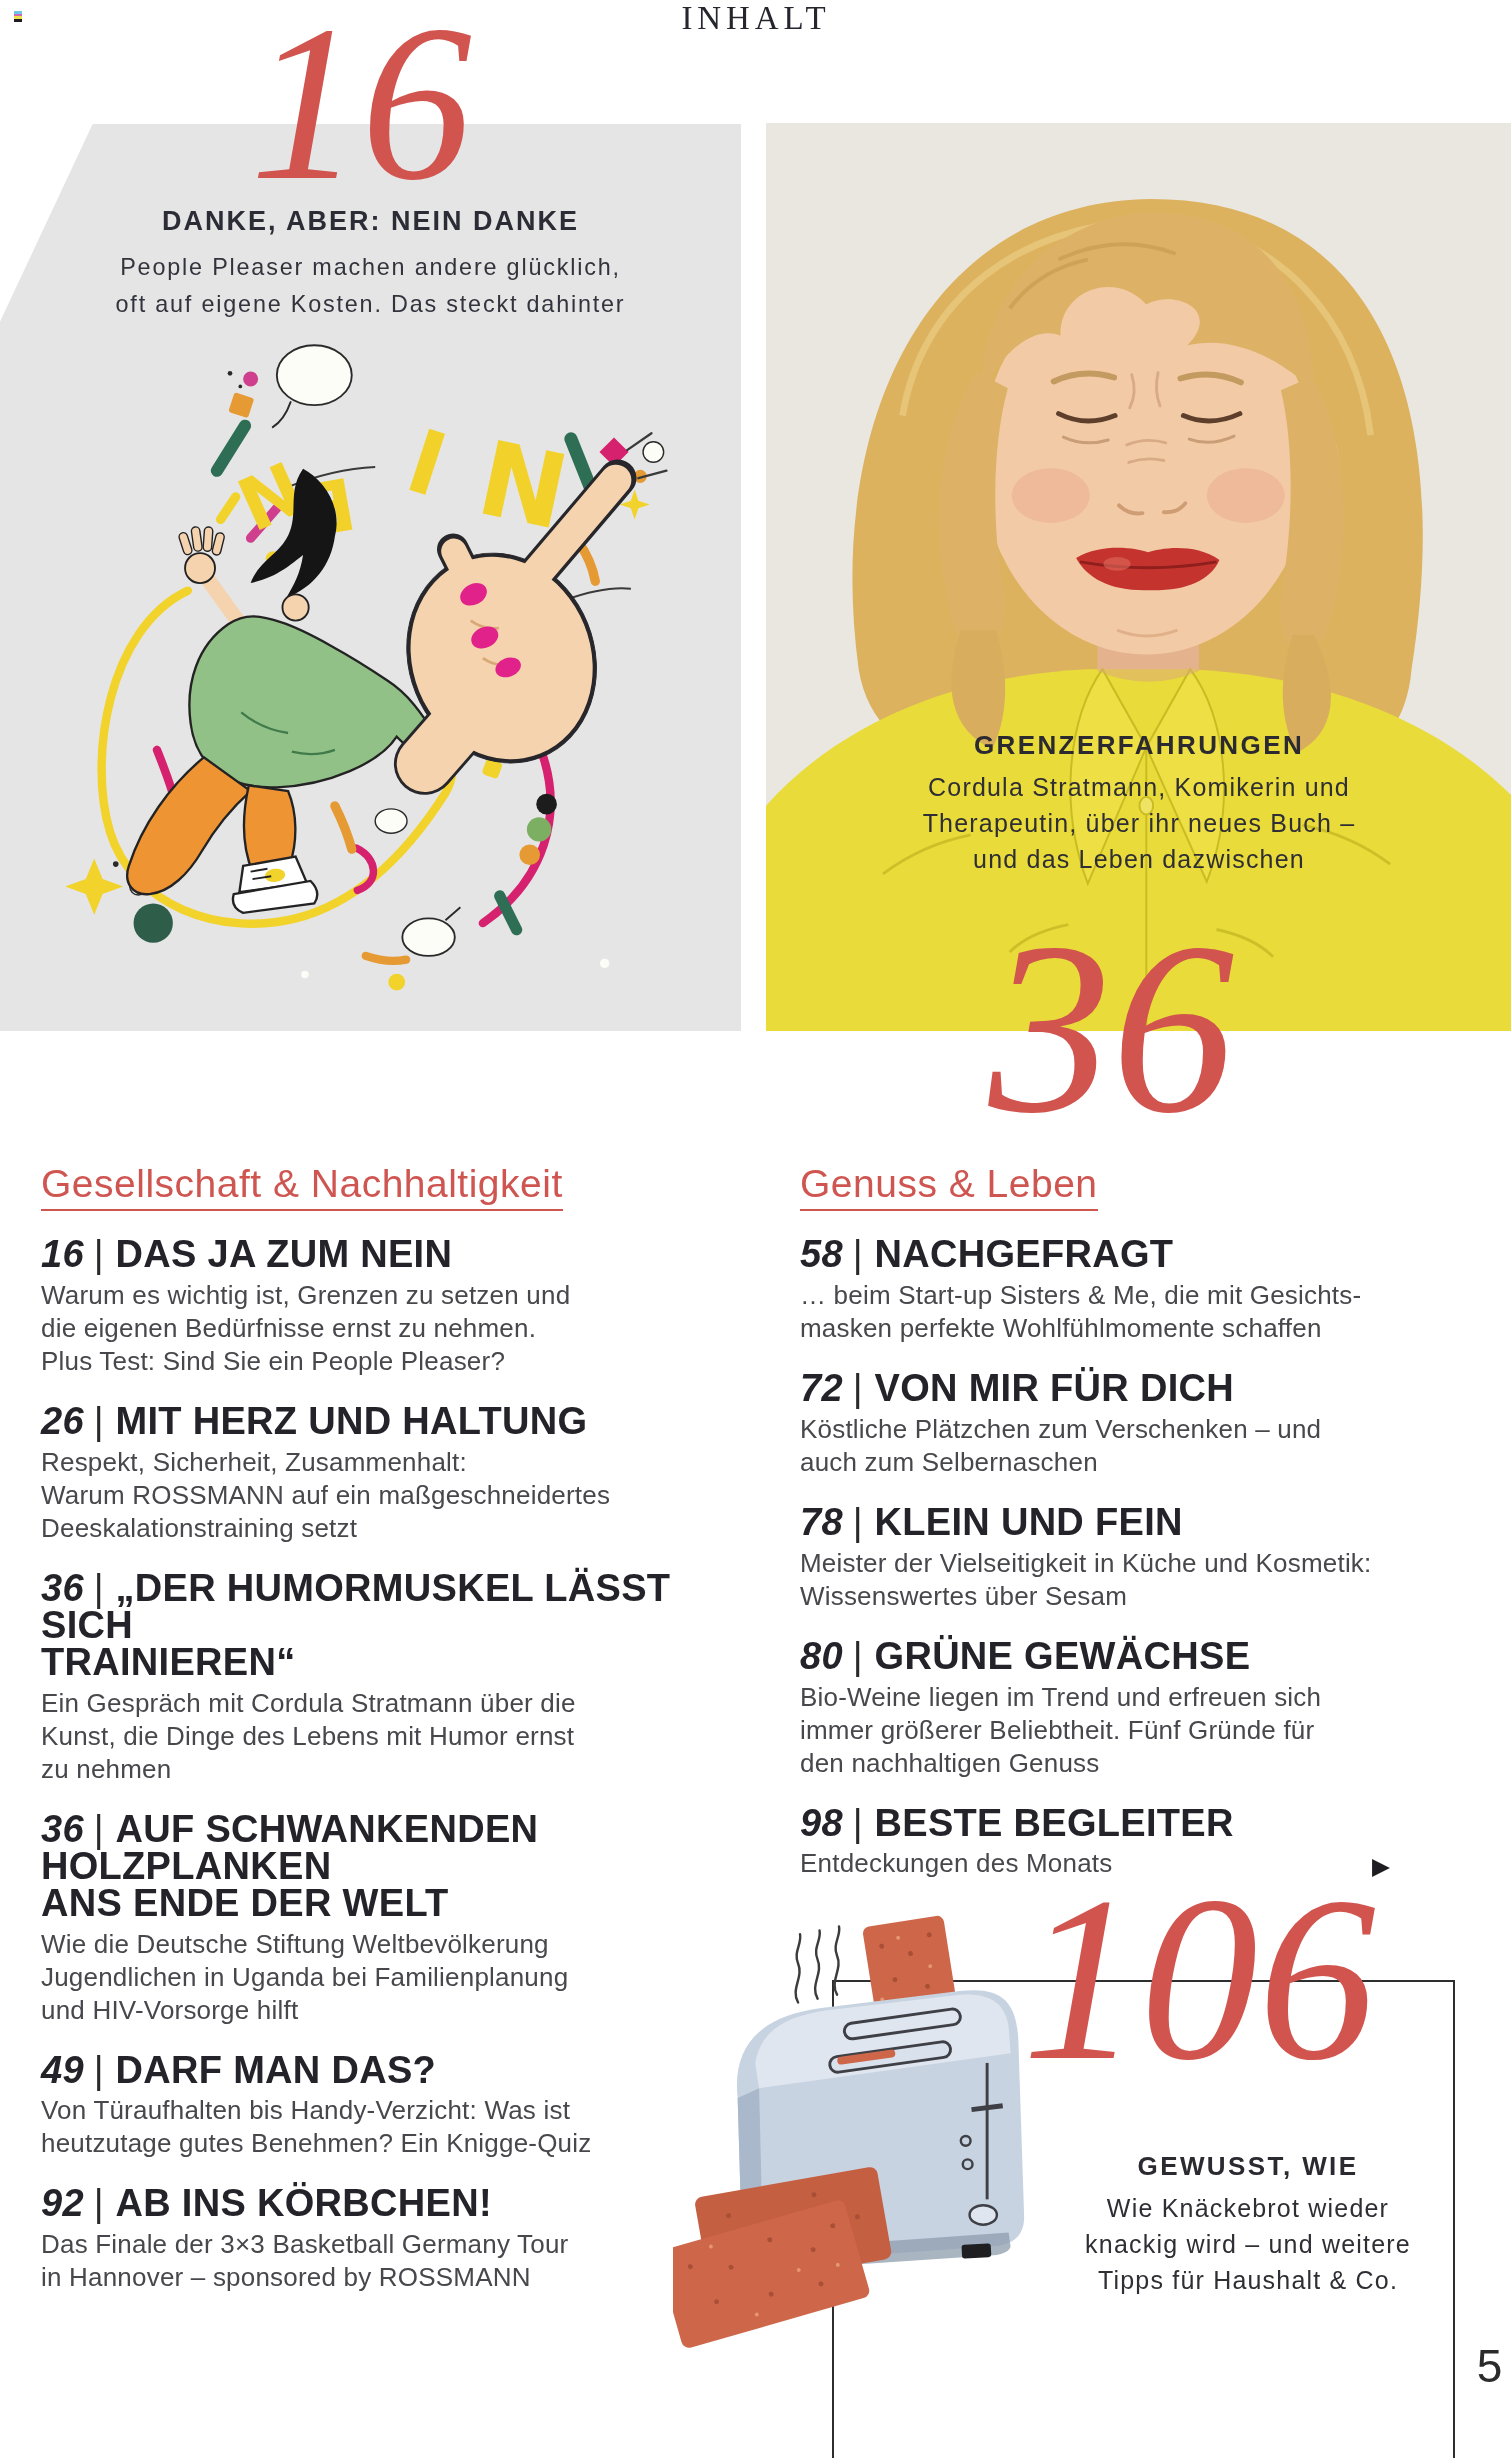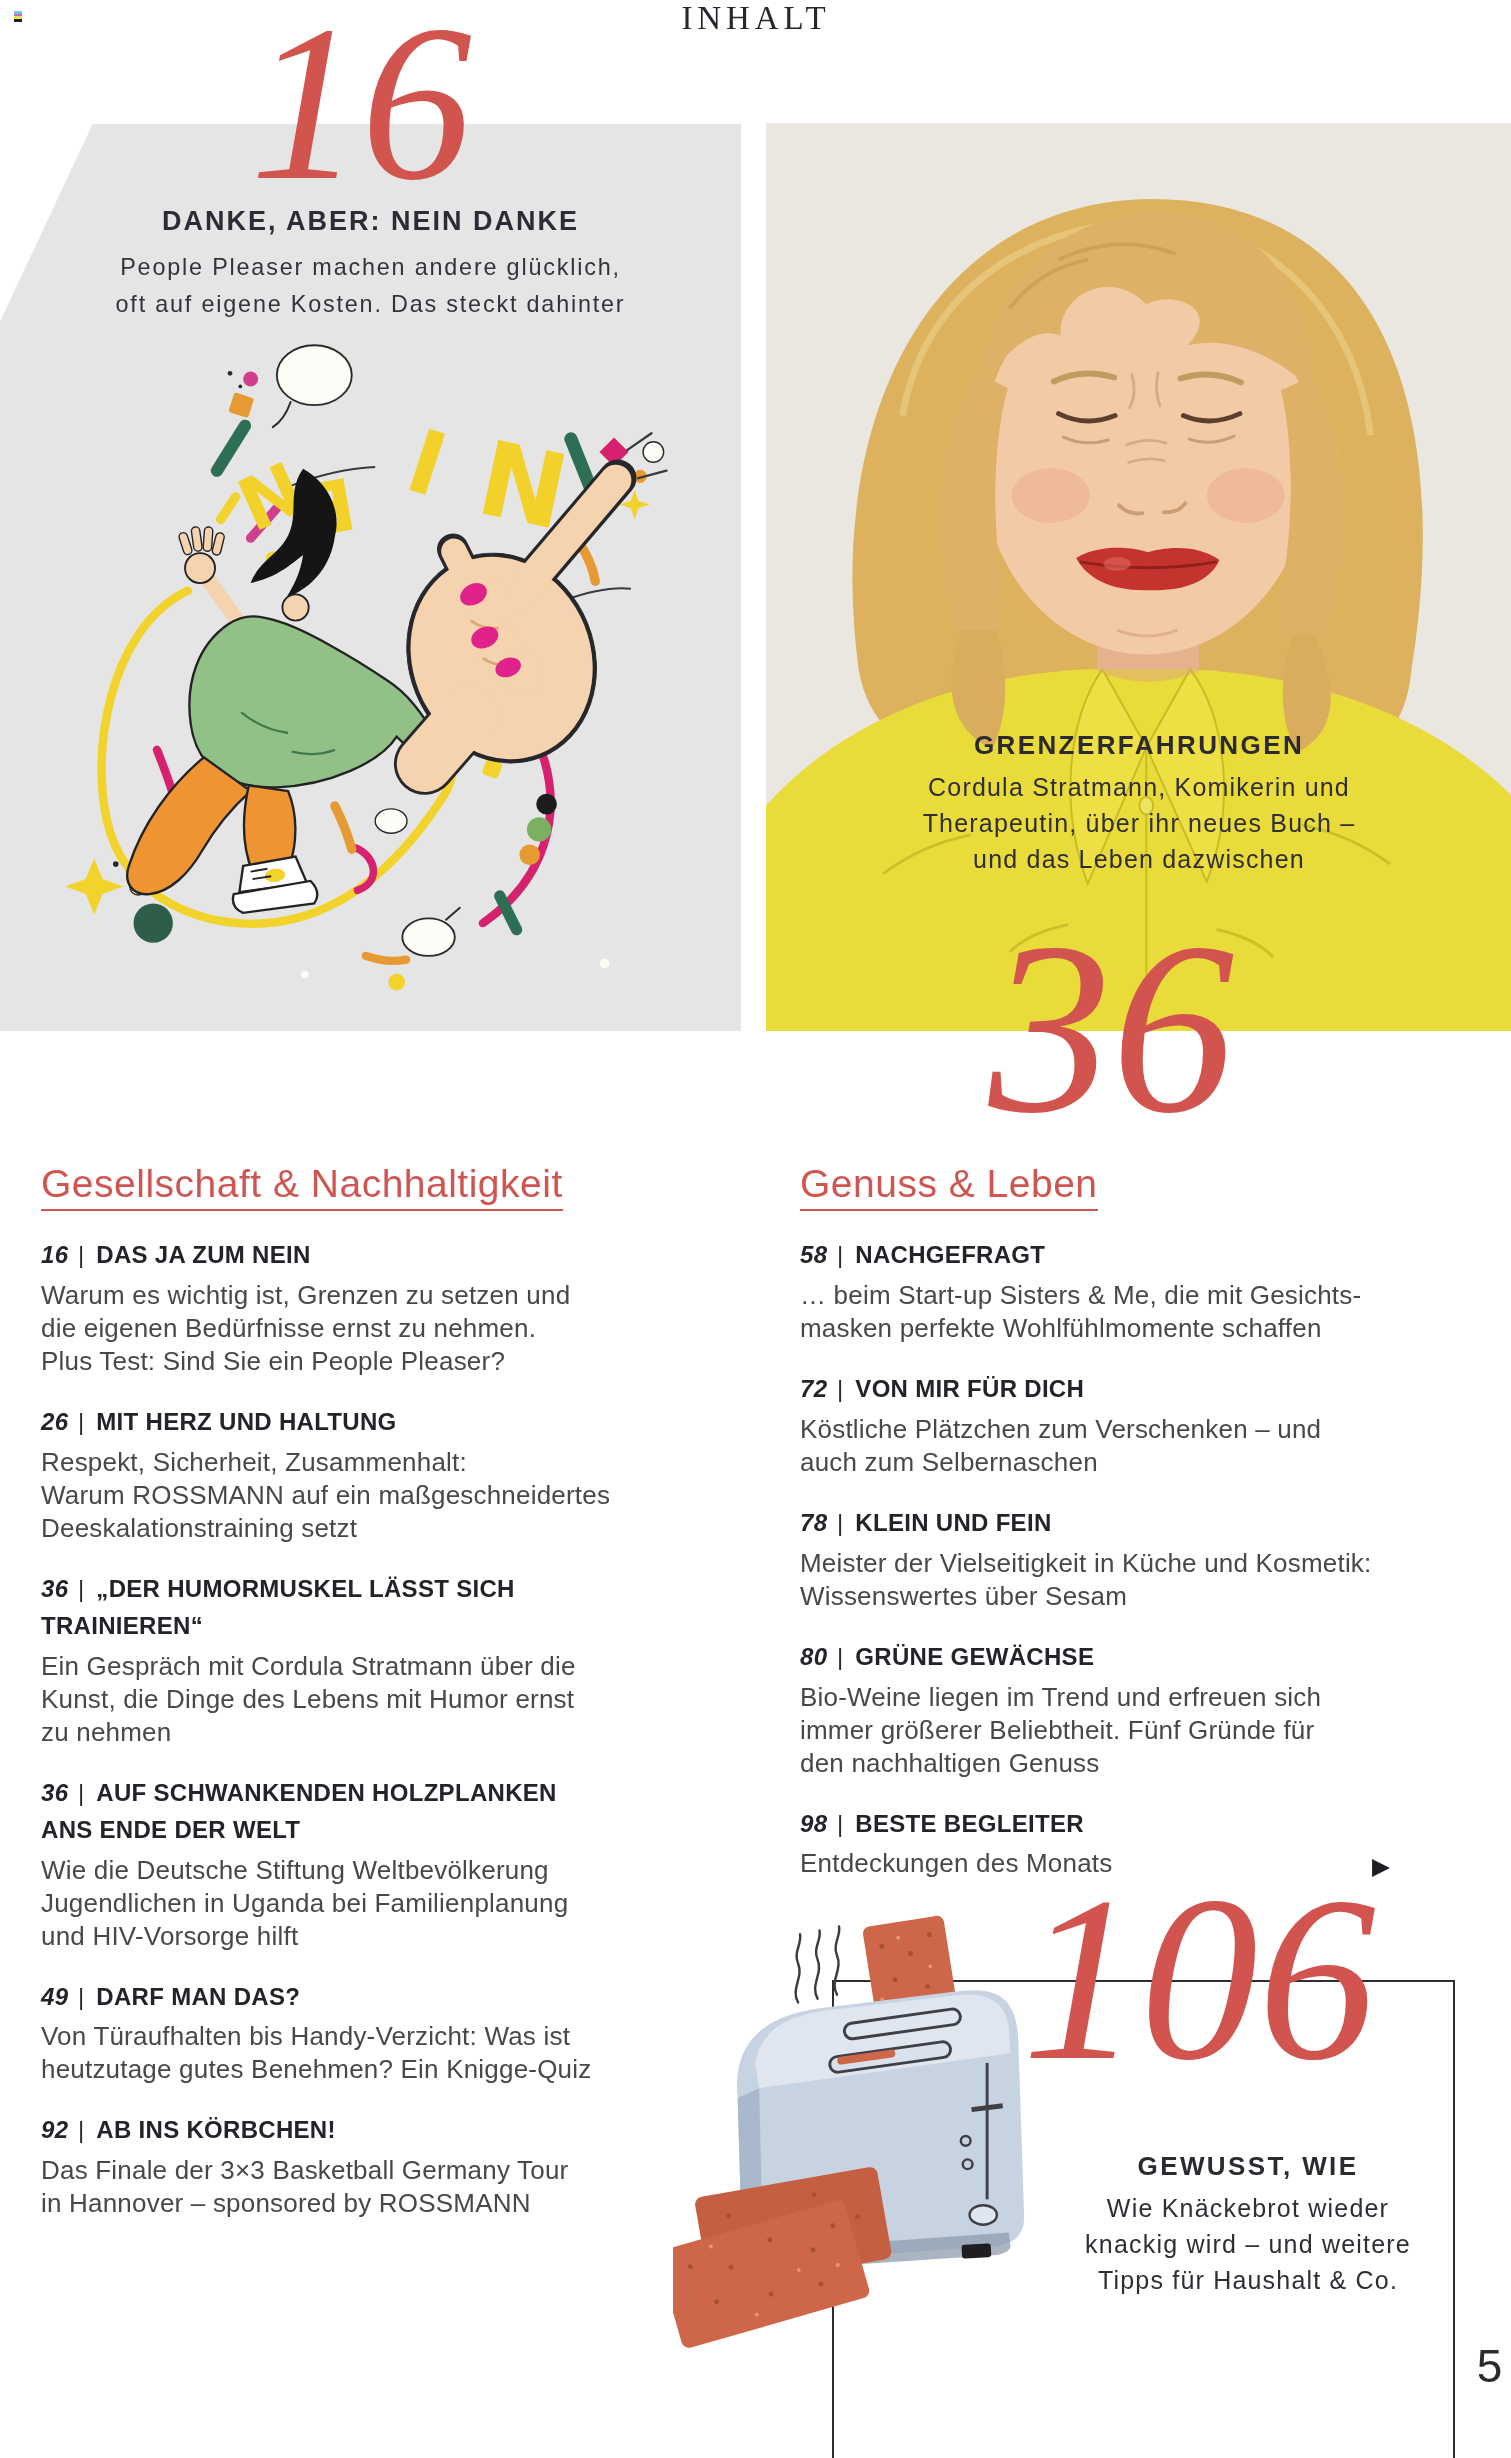--- a/index.html
+++ b/index.html
@@ -37,21 +37,21 @@
   .capt{margin-top:7.8px;font-size:25px;font-weight:500;line-height:36px;letter-spacing:1.2px;
     color:#2e2e34;white-space:pre-line;}
 
   
   .col{position:absolute;top:1162px;width:683px;}
   .col-left{left:41px;}
   .col-right{left:800px;}
   .col-heading{display:inline-block;font-size:39px;font-weight:400;color:#CF5551;
     letter-spacing:0.5px;padding-bottom:3px;border-bottom:2px solid #CF5551;}
   .toc-item{margin-top:25px;position:relative;}
-  .toc-title{font-size:24px;line-height:37px;font-weight:700;color:#232329;letter-spacing:0.3px;}
+  .toc-title{font-size:38px;line-height:37px;font-weight:700;color:#232329;letter-spacing:0.3px;}
   .toc-num{font-style:italic;}
   .toc-pipe{font-weight:400;margin:0 11.7px 0 9.8px;color:#2a2a2e;}
   .toc-name{white-space:pre-line;}
   .toc-body{margin-top:5.9px;font-size:26px;line-height:33px;color:#47474c;
     letter-spacing:0.2px;white-space:pre-line;}
   .toc-arrow{position:absolute;right:93px;bottom:2px;font-size:23.4px;color:#1e1e22;line-height:1;}
 
   
   .frame-box{position:absolute;left:832px;top:1980px;width:623px;height:479px;box-sizing:border-box;
     border:2.4px solid #2e2e2e;border-bottom:none;z-index:1;}

